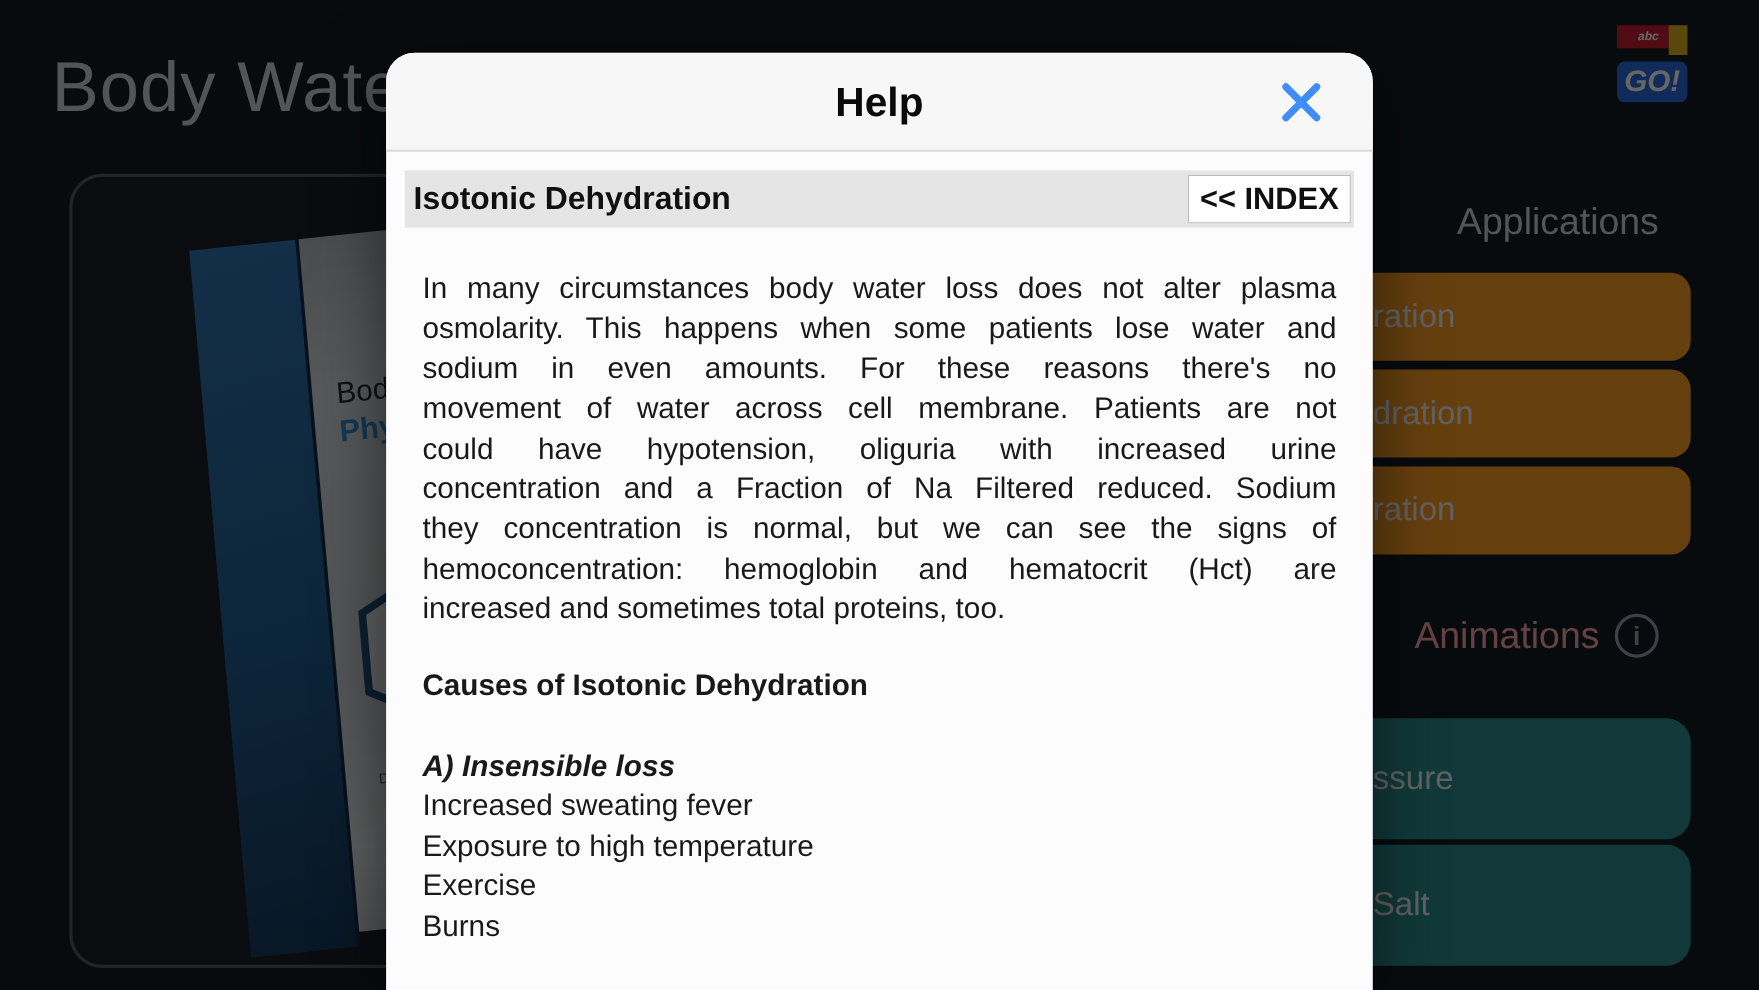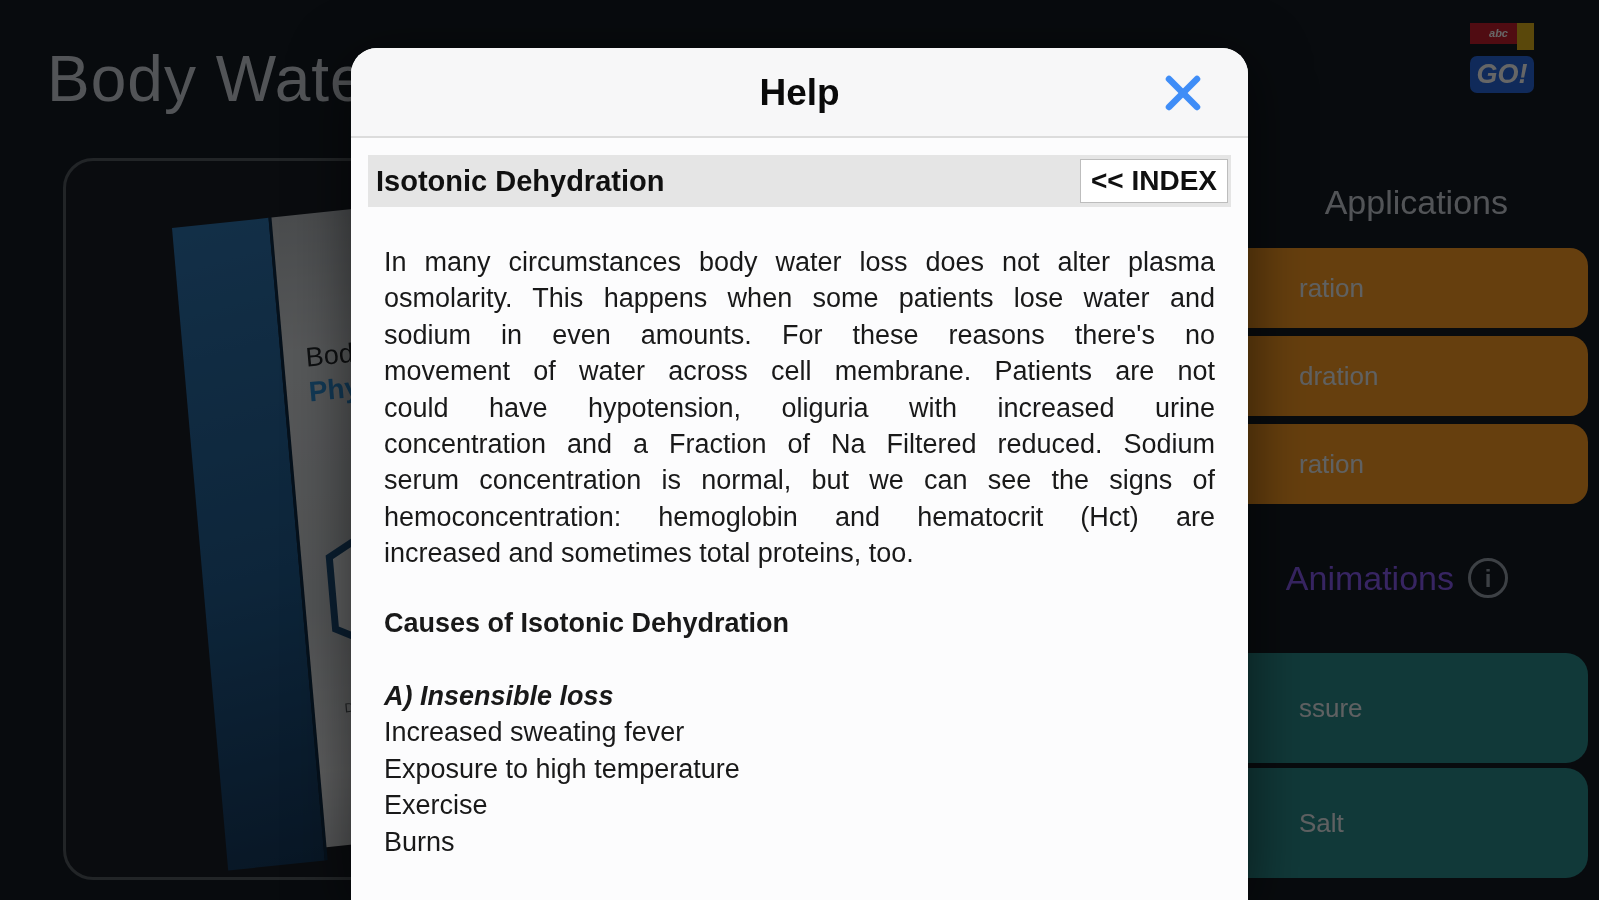--- a/index.html
+++ b/index.html
@@ -30,26 +30,26 @@
   .book-cover { position: relative; width: 227px; height: 98%;
     background: linear-gradient(180deg, #b9bec2 0%, #d8dcdf 22%, #cdd1d4 62%, #e8eaec 88%, #d2d5d8 100%); }
   .book-cover .t1 { position: absolute; left: 22px; top: 128px; font-size: 27px; color: #24282c; }
   .book-cover .t2 { position: absolute; left: 22px; top: 162px; font-size: 28px; font-weight: 700; color: #2f8fd4; }
   .book-hex { position: absolute; left: 16px; top: 300px; }
   .book-cover .author { position: absolute; left: 30px; top: 488px; font-size: 13px; color: #555a5e; letter-spacing: 2px; }
 
   .side-heading { position: absolute; right: 91px; font-size: 34px; color: #ccd3da; white-space: nowrap; }
   .apps-heading { top: 183px; }
   .anims-row { position: absolute; right: 91px; top: 558px; display: flex; align-items: center; gap: 14px; }
-  .anims-row .side-heading-text { font-size: 34px; color: #8b5cf6; white-space: nowrap; }
+  .anims-row .side-heading-text { font-size: 34px; color: #fca5a5; white-space: nowrap; }
   .info-circle { width: 40px; height: 40px; border: 3px solid #98a2ac; border-radius: 50%;
     color: #98a2ac; font-size: 24px; font-weight: 700; text-align: center; line-height: 35px; font-style: normal; }
 
-  .side-btn { position: absolute; left: 1136px; width: 452px; overflow: hidden; cursor: pointer;
-    display: flex; align-items: center; color: #eef2f5; font-size: 26px; }
+  .side-btn { position: absolute; left: 1085px; width: 452px; overflow: hidden; cursor: pointer;
+    display: flex; align-items: center; color: #eef2f5; font-size: 30px; }
   .btn-amber { background: #ff9e24; height: 80px; border-radius: 18px; }
   .btn-teal  { background: #2b8f8f; height: 110px; border-radius: 22px; }
   .side-btn .lbl { padding-left: 163px; white-space: nowrap; }
   .app-1 { top: 248px; } .app-2 { top: 336px; } .app-3 { top: 424px; }
   .anim-1 { top: 653px; } .anim-2 { top: 768px; }
 
   
   .dim-overlay { position: absolute; inset: 0; background: rgba(0,0,0,0.60); z-index: 50; }
 
   
@@ -147,21 +147,21 @@
     </div>
 
     <div class="modal-body">
       <div class="para">
         <div class="jline">In many circumstances body water loss does not alter plasma</div>
         <div class="jline">osmolarity. This happens when some patients lose water and</div>
         <div class="jline">sodium in even amounts. For these reasons there's no</div>
         <div class="jline">movement of water across cell membrane. Patients are not</div>
         <div class="jline">could have hypotension, oliguria with increased urine</div>
         <div class="jline">concentration and a Fraction of Na Filtered reduced. Sodium</div>
-        <div class="jline">serum concentration is normal, but we can see the signs of</div>
+        <div class="jline">they concentration is normal, but we can see the signs of</div>
         <div class="jline">hemoconcentration: hemoglobin and hematocrit (Hct) are</div>
         <div class="jline-last">increased and sometimes total proteins, too.</div>
       </div>
 
       <div class="causes-heading">Causes of Isotonic Dehydration</div>
 
       <div class="sub-heading">A) Insensible loss</div>
       <div class="plain-line">Increased sweating fever</div>
       <div class="plain-line">Exposure to high temperature</div>
       <div class="plain-line">Exercise</div>

